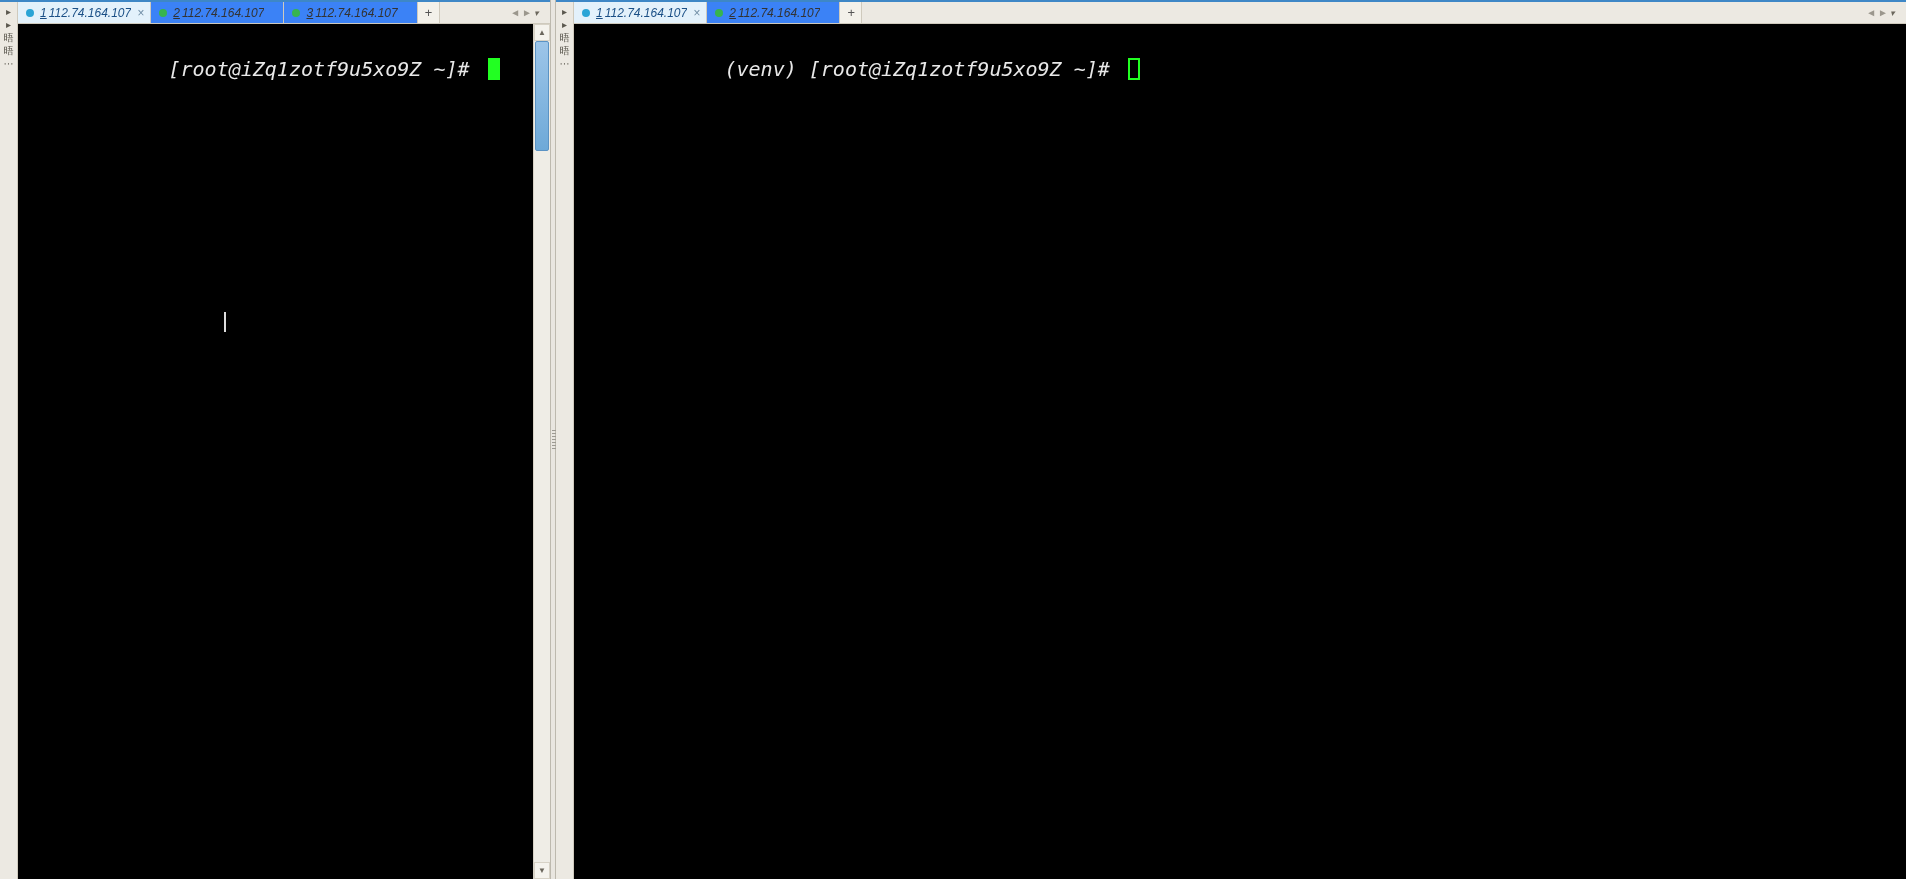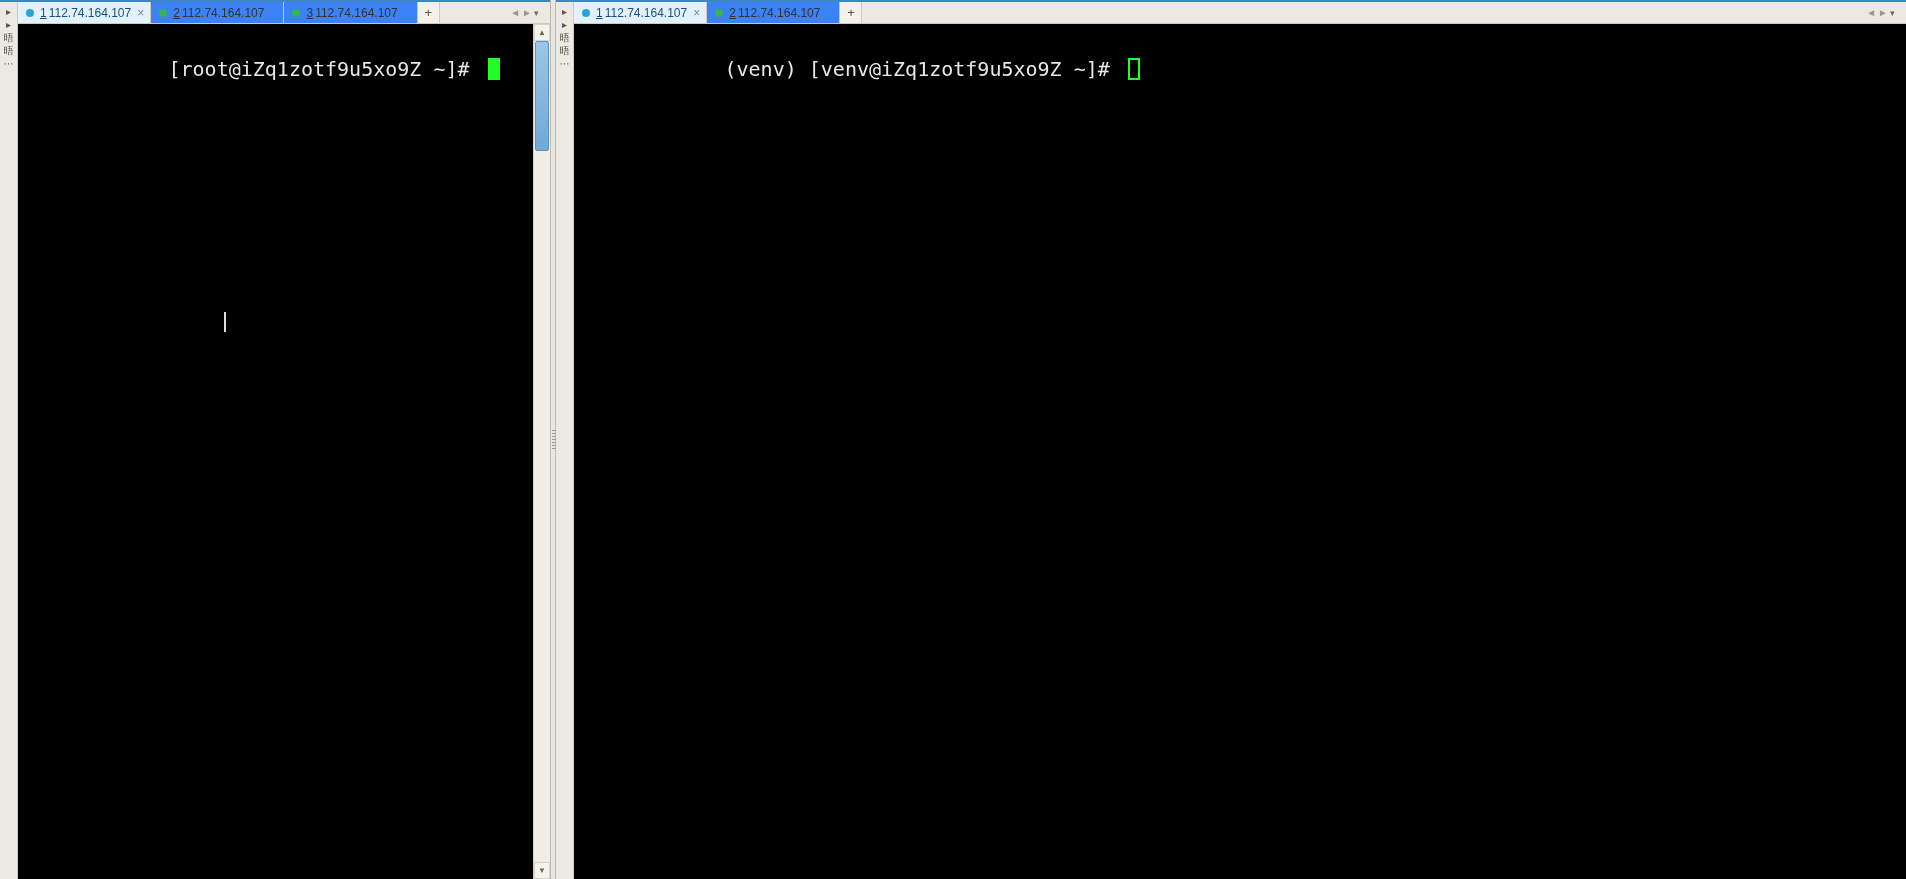--- a/index.html
+++ b/index.html
@@ -71,20 +71,21 @@
   .pane-body {
     flex: 1;
     display: flex;
     min-height: 0;
   }
   .pane-main {
     flex: 1;
     display: flex;
     flex-direction: column;
     min-width: 0;
+    font-style: italic;
   }
   
   .tabbar {
     height: 22px;
     background: #ece9e2;
     border-bottom: 1px solid #cfcabd;
     display: flex;
     align-items: stretch;
     position: relative;
   }
@@ -338,21 +339,21 @@
           <div class="tabbar-spacer"></div>
           <div class="tabbar-arrows">
             <span>◄</span>
             <span>►</span>
             <span class="tabbar-menu">▾</span>
           </div>
         </div>
         <div class="terminal-wrap">
           <div class="terminal">
             <span class="prompt-line">
-              <span>(venv) [venv@iZq1zotf9u5xo9Z ~]# </span>
+              <span>(venv) [root@iZq1zotf9u5xo9Z ~]# </span>
               <span class="cursor-hollow"></span>
             </span>
           </div>
         </div>
       </div>
     </div>
   </div>
 
 </div>
 

